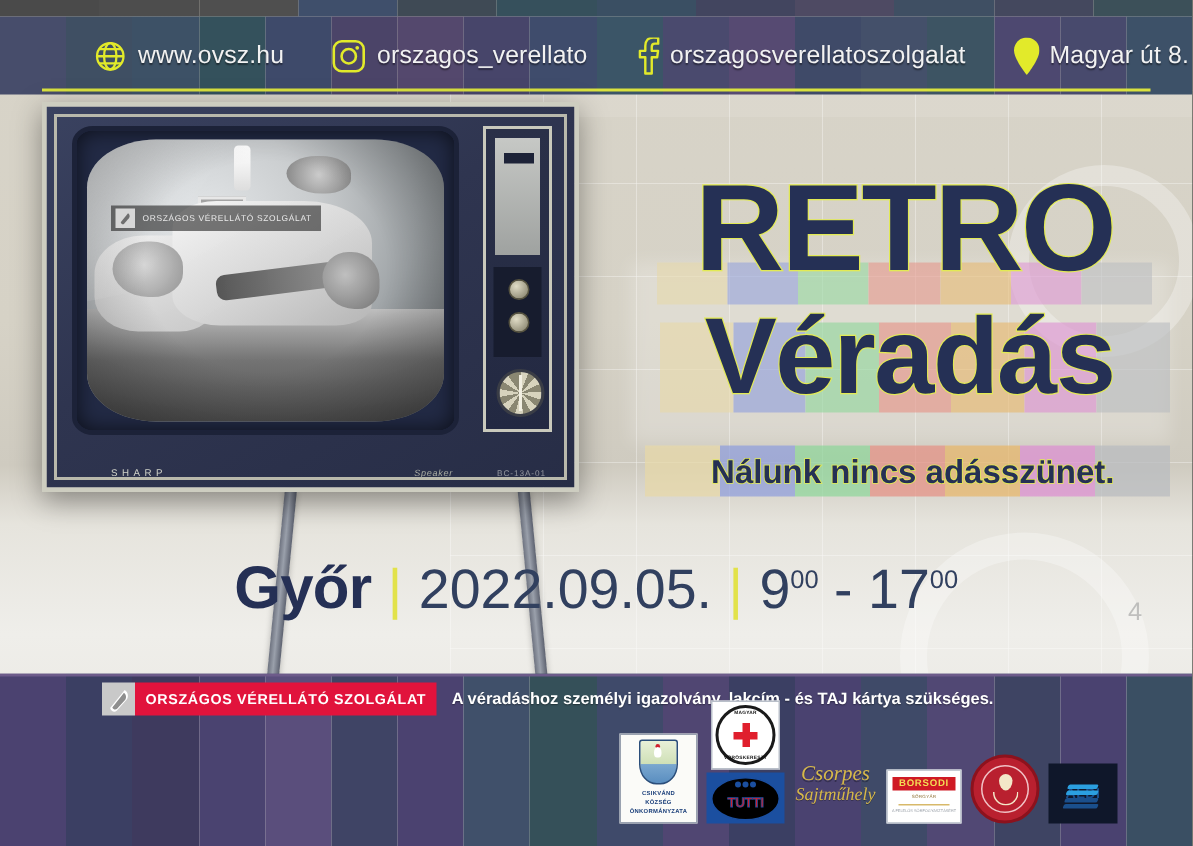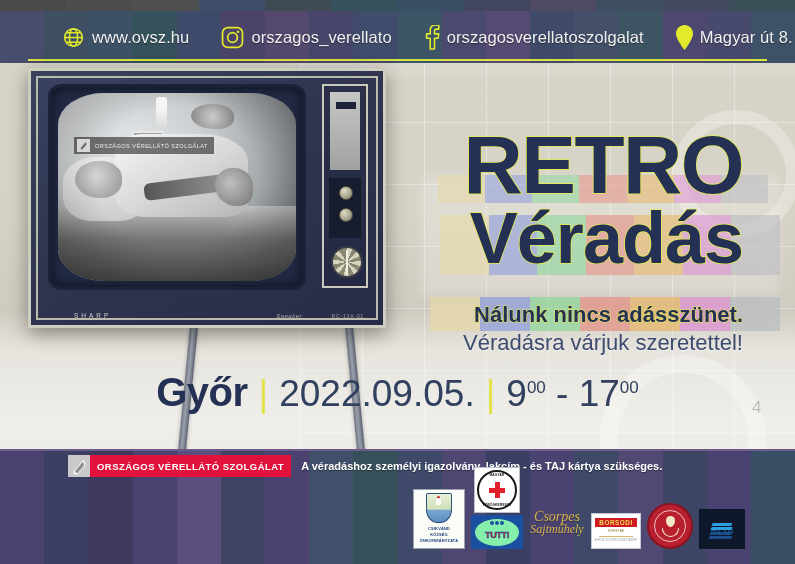--- a/index.html
+++ b/index.html
@@ -220,21 +220,20 @@
   
   .titleblock{position:absolute;left:0;top:0;width:795px;height:564px;pointer-events:none;}
   .t-retro{
     position:absolute;right:52px;top:115px;
     font-size:82px;font-weight:bold;line-height:.92;
     letter-spacing:-1.5px;
     color:#253055;
     -webkit-text-stroke:1.6px #e2ea55;
     paint-order:stroke fill;
     text-align:right;
-    margin-top:12px;
   }
   .t-verad{
     position:absolute;right:52px;top:205px;
     font-size:72px;font-weight:bold;line-height:.92;
     letter-spacing:-1px;
     color:#253055;
     -webkit-text-stroke:1.5px #e2ea55;
     paint-order:stroke fill;
     text-align:right;
   }
@@ -345,21 +344,21 @@
     position:absolute;bottom:1px;left:0;right:0;text-align:center;
     font-size:3.2px;font-weight:bold;color:#111;letter-spacing:.2px;
   }
 
   .sp-tutti{
     width:52px;height:34px;background:#1b4fa0;
     display:flex;align-items:center;justify-content:center;
   }
   .tutti-oval{
     width:44px;height:27px;border-radius:50%;
-    background:#86efac;border:1.5px solid #1b4fa0;
+    background:#000000;border:1.5px solid #1b4fa0;
     display:flex;flex-direction:column;align-items:center;justify-content:center;
     position:relative;
   }
   .tutti-bubbles{position:absolute;top:2.5px;display:flex;gap:1px;}
   .tutti-bubbles i{display:block;width:4px;height:4px;border-radius:50%;background:#1b4fa0;}
   .tutti-word{
     font-size:9px;font-weight:bold;color:#d3202f;
     -webkit-text-stroke:.5px #1b4fa0;
     letter-spacing:-.3px;margin-top:5px;
   }
@@ -596,21 +595,20 @@
 
     <div class="tv-brand">SHARP</div>
     <div class="tv-brand2">Speaker</div>
     <div class="tv-brand3">BC-13A-01</div>
   </div>
 
   <div class="titleblock">
     <div class="t-retro">RETRO</div>
     <div class="t-verad">Véradás</div>
     <div class="t-nalunk">Nálunk nincs adásszünet.</div>
-    <div class="t-varjuk">Véradásra várjuk szeretettel!</div>
   </div>
 
   <div class="dateline">
     <span class="dl-city">Győr</span>
     <span class="dl-sep">|</span>
     <span class="dl-date">2022.09.05.</span>
     <span class="dl-sep">|</span>
     <span class="dl-time"><span>9</span><sup>00</sup>
       <span>-</span>
       <span>17</span><sup>00</sup></span>

